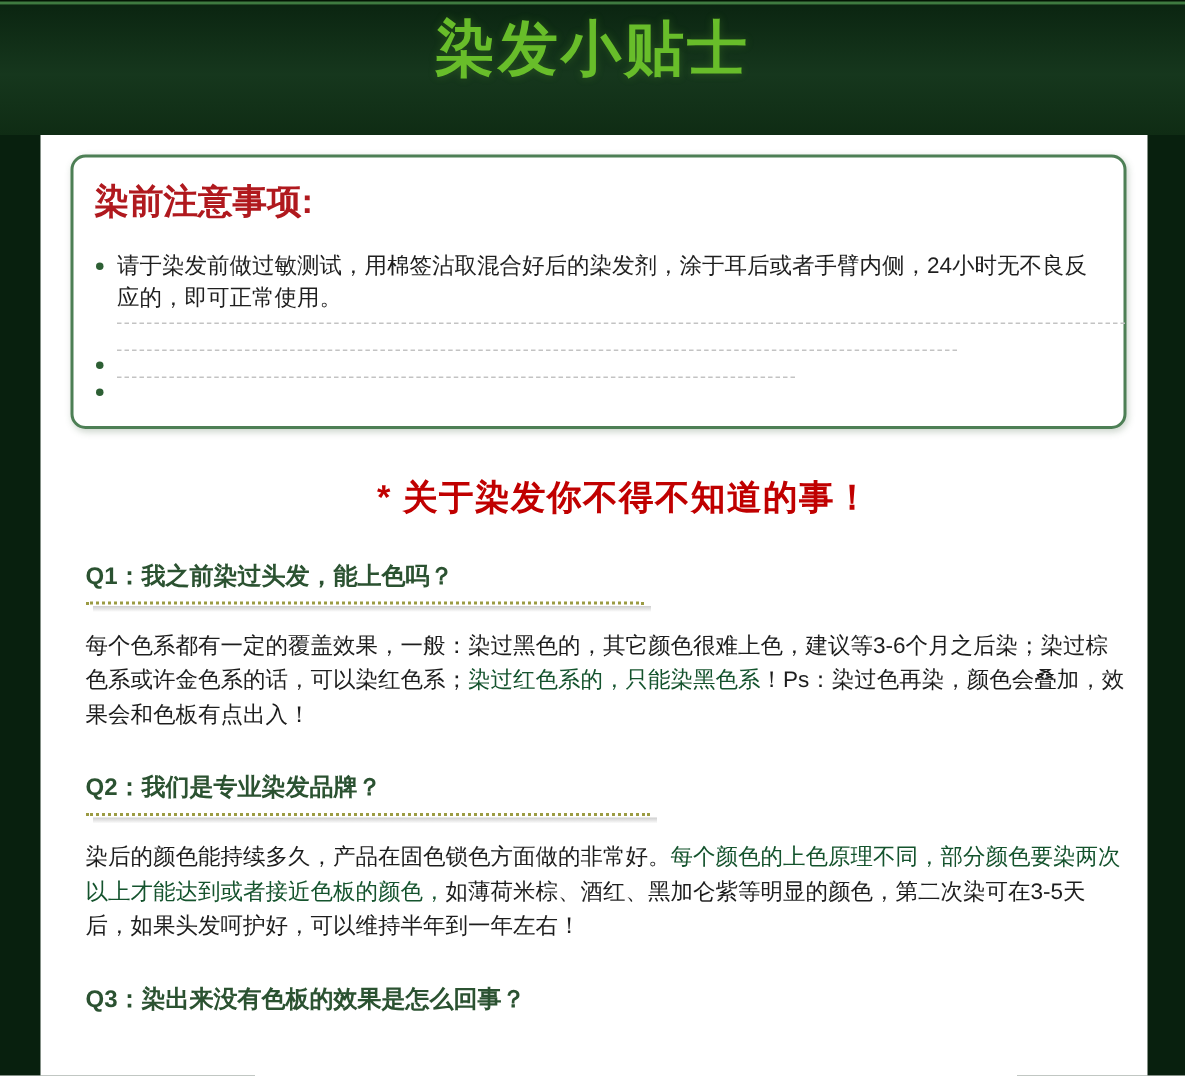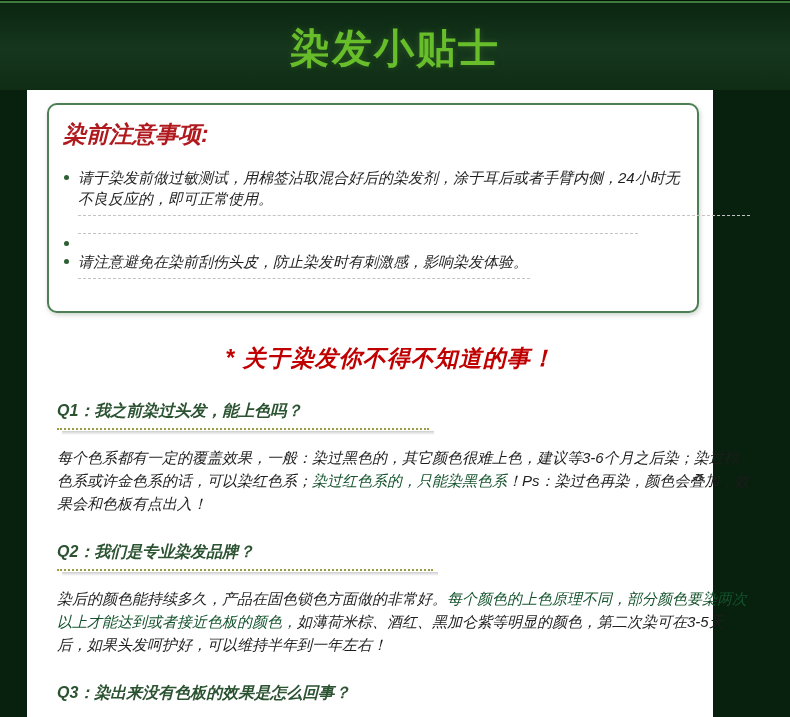--- a/index.html
+++ b/index.html
@@ -20,33 +20,32 @@
     height: 3px;
     background: #041505;
     border-bottom: 2px solid #3e7a40;
   }
   .hdr-title {
     text-align: center;
     color: #68bd2a;
     font-size: 40px;
     font-weight: 600;
     letter-spacing: 2px;
-    padding-top: 18px;
+    padding-top: 2px;
     text-shadow: 0 0 6px rgba(104,189,42,.25);
   }
 
   
   .panel {
     position: absolute;
     left: 27px;
     top: 90px;
-    width: 686px;
+    width: 738px;
     height: 627px;
     background: #ffffff;
-    font-style: italic;
   }
 
   
   .notice {
     margin: 13px 14px 0 20px;
     border: 2px solid #4d7f55;
     border-radius: 10px;
     background: #fff;
     padding: 12px 16px 32px 12px;
     box-shadow: 1px 2px 5px rgba(70, 100, 70, .28);
@@ -143,21 +142,20 @@
           <span class="dot"></span>
           <span>请于染发前做过敏测试，用棉签沾取混合好后的染发剂，涂于耳后或者手臂内侧，24小时无不良反应的，即可正常使用。</span>
           <span class="sep sep-0"></span>
         </li>
         <li class="notice-item">
           <span class="dot"></span>
           <span class="sep sep-1"></span>
         </li>
         <li class="notice-item">
           <span class="dot"></span>
-          <span>请注意避免在染前刮伤头皮，防止染发时有刺激感，影响染发体验。</span>
           <span class="sep sep-2"></span>
         </li>
       </ul>
     </section>
 
     <h2 class="faq-heading">* 关于染发你不得不知道的事！</h2>
 
     <section class="qa">
       <h3 class="q">Q1：我之前染过头发，能上色吗？</h3>
       <div class="q-underline u-1"></div>

